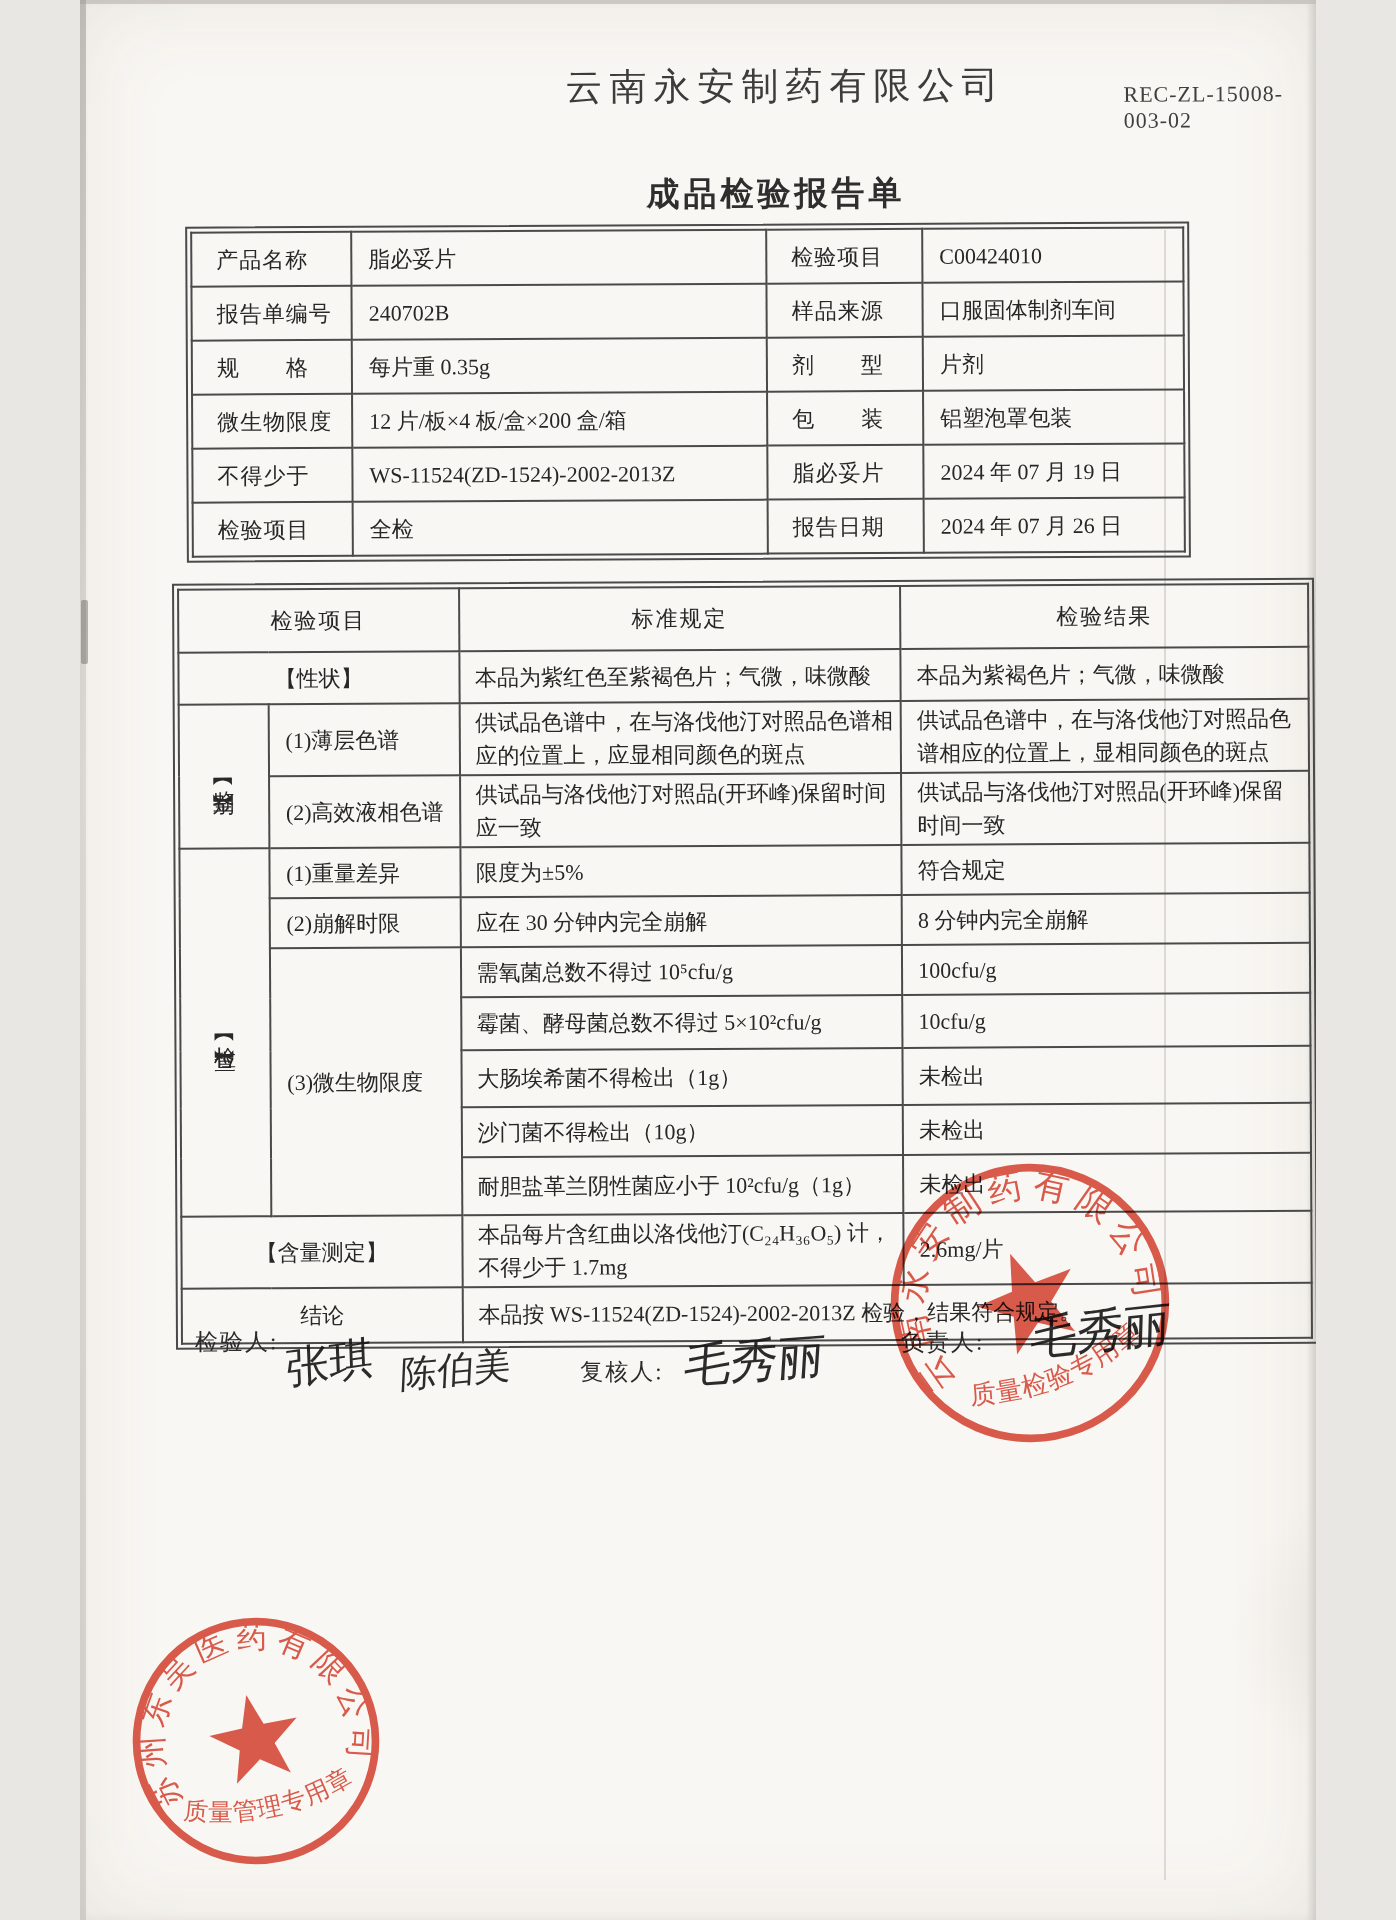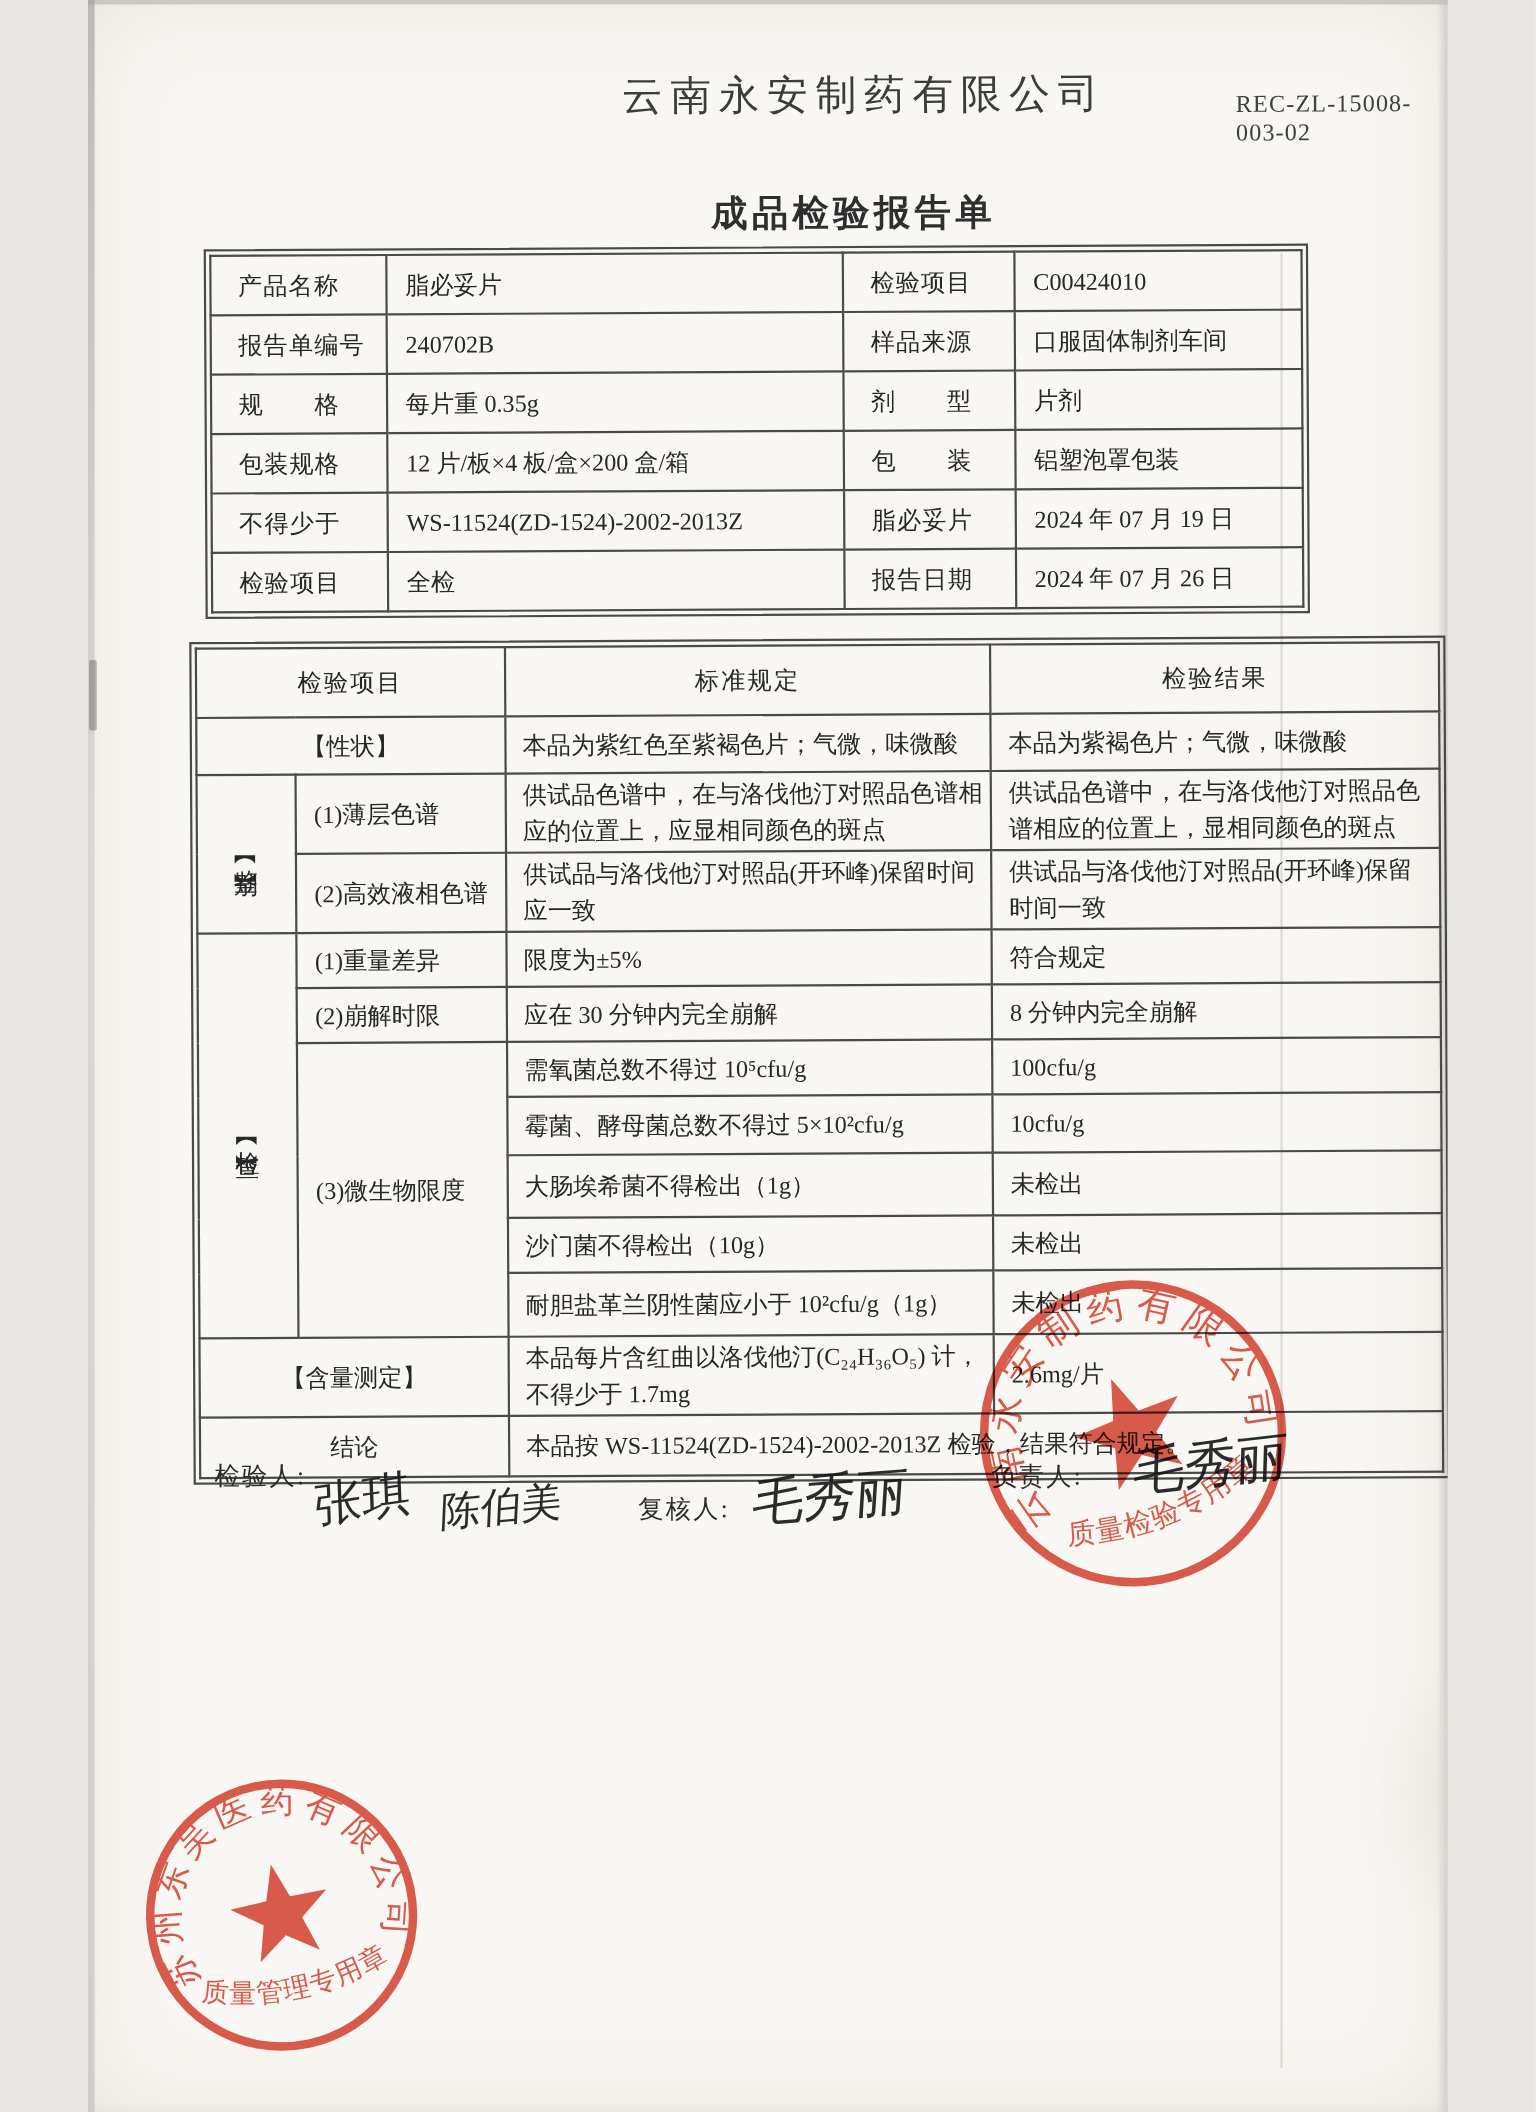--- a/index.html
+++ b/index.html
@@ -75,21 +75,21 @@
             <td class="lbl">样品来源</td>
             <td class="val">口服固体制剂车间</td>
           </tr>
           <tr style="height:54px">
             <td class="lbl">规　　格</td>
             <td class="val">每片重 0.35g</td>
             <td class="lbl">剂　　型</td>
             <td class="val">片剂</td>
           </tr>
           <tr style="height:54px">
-            <td class="lbl">包装规格</td>
+            <td class="lbl">微生物限度</td>
             <td class="val">12 片/板×4 板/盒×200 盒/箱</td>
             <td class="lbl">包　　装</td>
             <td class="val">铝塑泡罩包装</td>
           </tr>
           <tr style="height:54px">
             <td class="lbl">不得少于</td>
             <td class="val">WS-11524(ZD-1524)-2002-2013Z</td>
             <td class="lbl">脂必妥片</td>
             <td class="val">2024 年 07 月 19 日</td>
           </tr>

